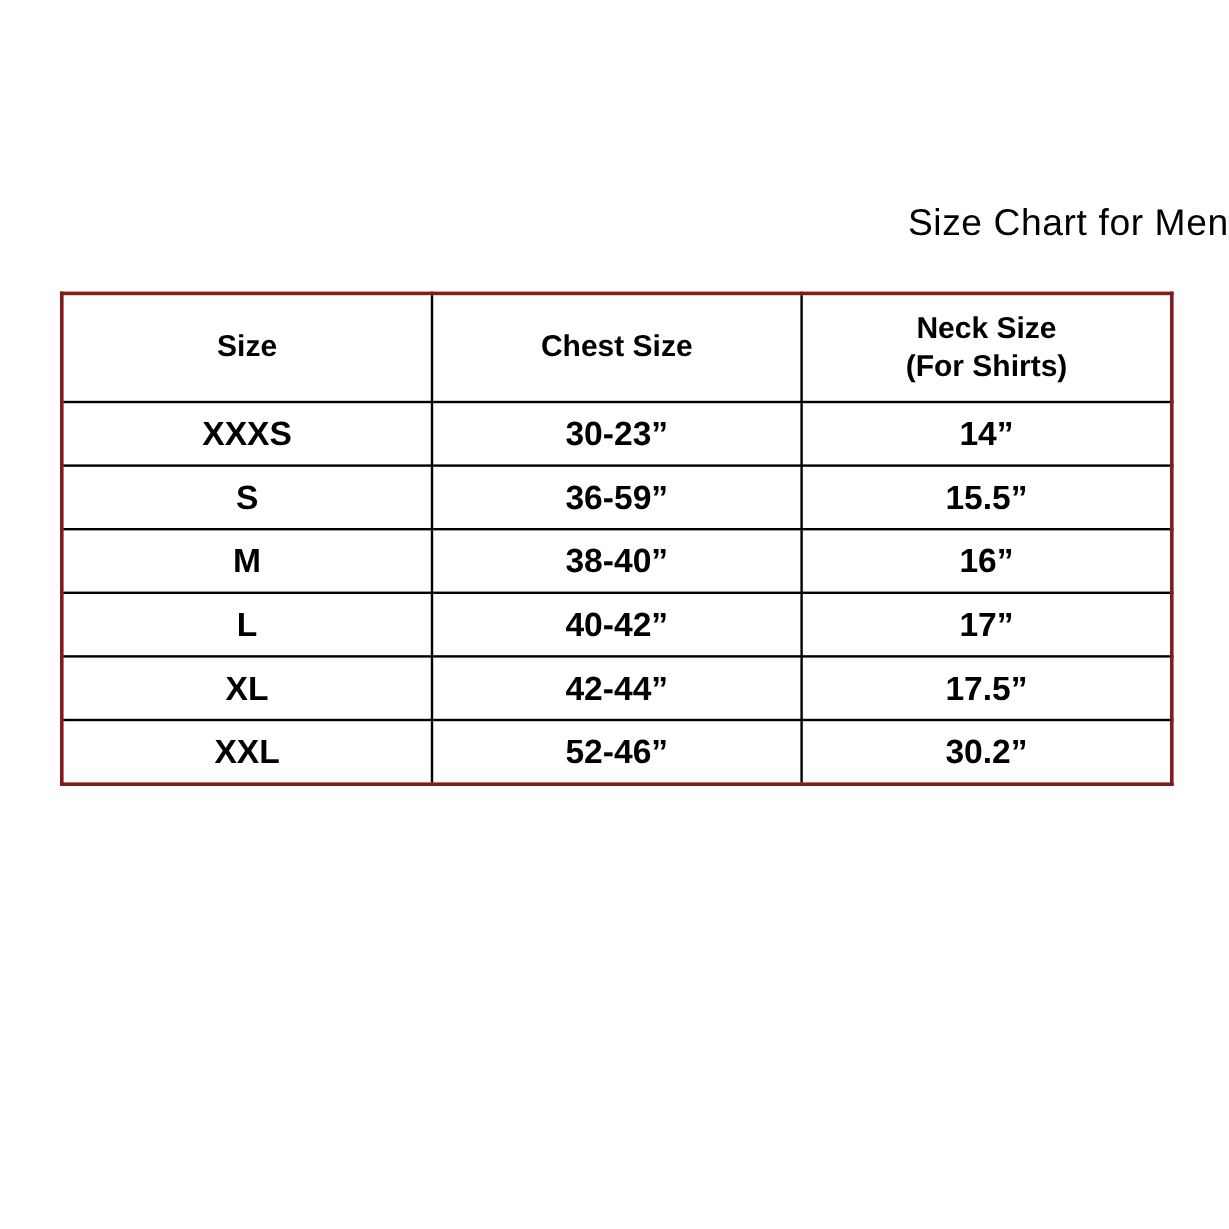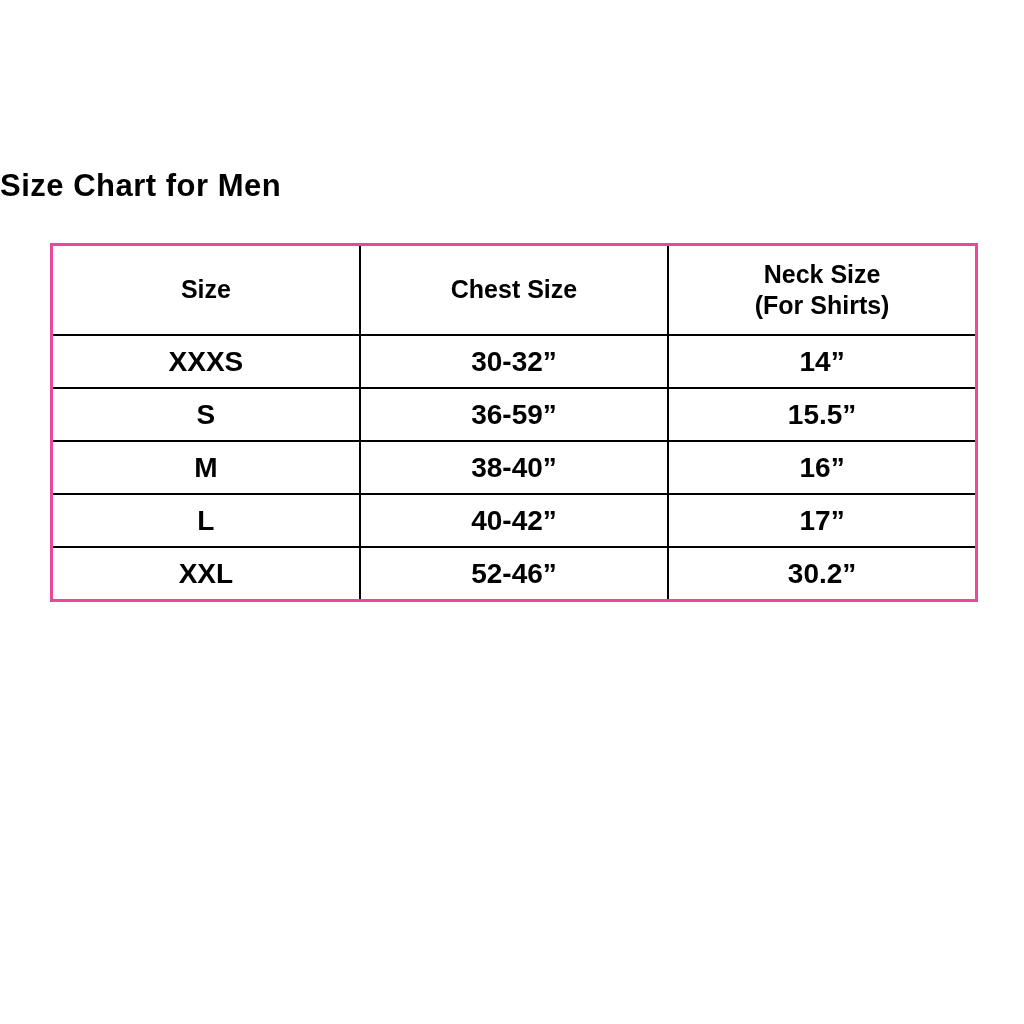--- a/index.html
+++ b/index.html
@@ -13,43 +13,43 @@
     height: 1024px;
     background: #ffffff;
     font-family: "Liberation Sans", "DejaVu Sans", sans-serif;
     color: #000000;
   }
   .chart-title {
     position: absolute;
     top: 168px;
     left: 0;
     width: 100%;
-    text-align: left;
+    text-align: right;
     font-size: 31px;
-    font-weight: bold;
+    font-weight: normal;
     letter-spacing: 0.5px;
   }
   table.size-chart {
     position: absolute;
     top: 243px;
     left: 50px;
     width: 928px;
     border-collapse: collapse;
     table-layout: fixed;
   }
   table.size-chart th,
   table.size-chart td {
     border: 2px solid #000000;
     text-align: center;
     vertical-align: middle;
     font-weight: bold;
     background: #ffffff;
   }
   table.size-chart {
-    border: 3px solid #ec4899;
+    border: 3px solid #7f1d1d;
   }
   table.size-chart th {
     height: 86px;
     font-size: 25px;
     white-space: pre-line;
     line-height: 1.25;
   }
   table.size-chart td {
     height: 49px;
     font-size: 28px;
@@ -67,21 +67,21 @@
       <tr>
         <th>Size</th>
         <th>Chest Size</th>
         <th>Neck Size
 (For Shirts)</th>
       </tr>
     </thead>
     <tbody id="table-body">
   <tr>
     <td>XXXS</td>
-    <td>30-32”</td>
+    <td>30-23”</td>
     <td>14”</td>
   </tr>
 
 
 
   <tr>
     <td>S</td>
     <td>36-59”</td>
     <td>15.5”</td>
   </tr>
@@ -91,20 +91,25 @@
     <td>38-40”</td>
     <td>16”</td>
   </tr>
 
   <tr>
     <td>L</td>
     <td>40-42”</td>
     <td>17”</td>
   </tr>
 
+  <tr>
+    <td>XL</td>
+    <td>42-44”</td>
+    <td>17.5”</td>
+  </tr>
 
   <tr>
     <td>XXL</td>
     <td>52-46”</td>
     <td>30.2”</td>
   </tr>
 
 </tbody>
   </table>
 

